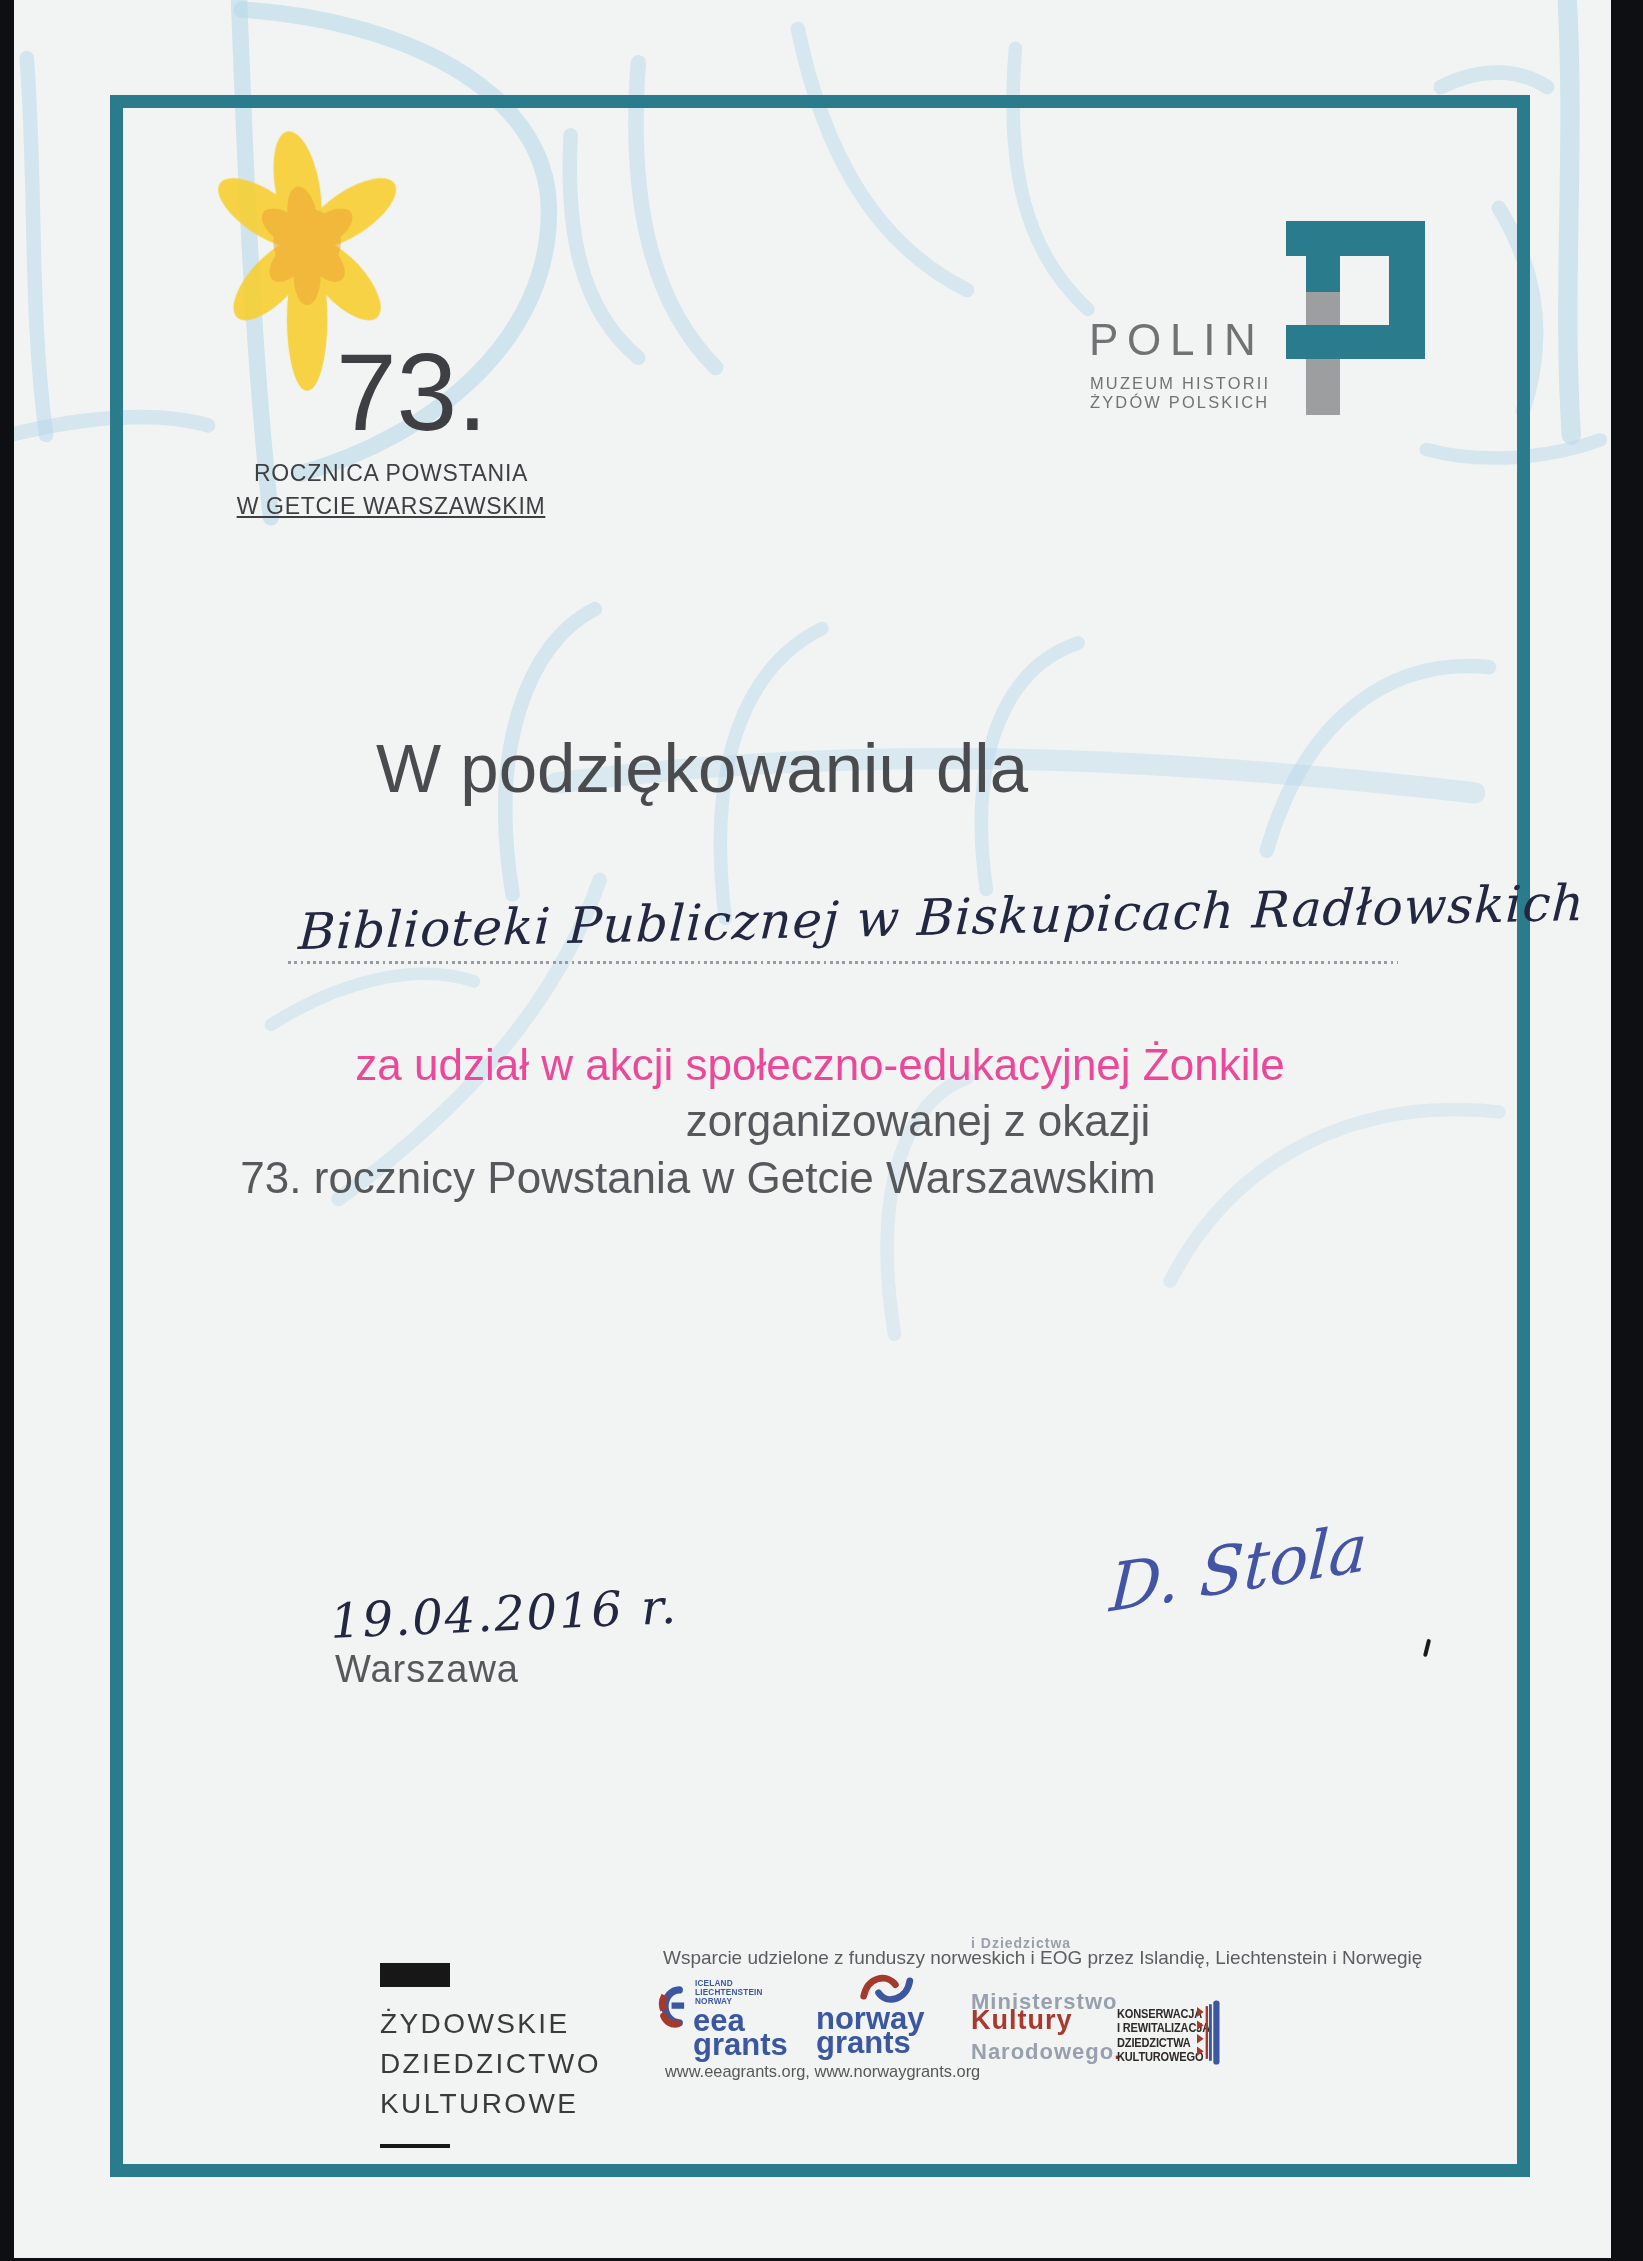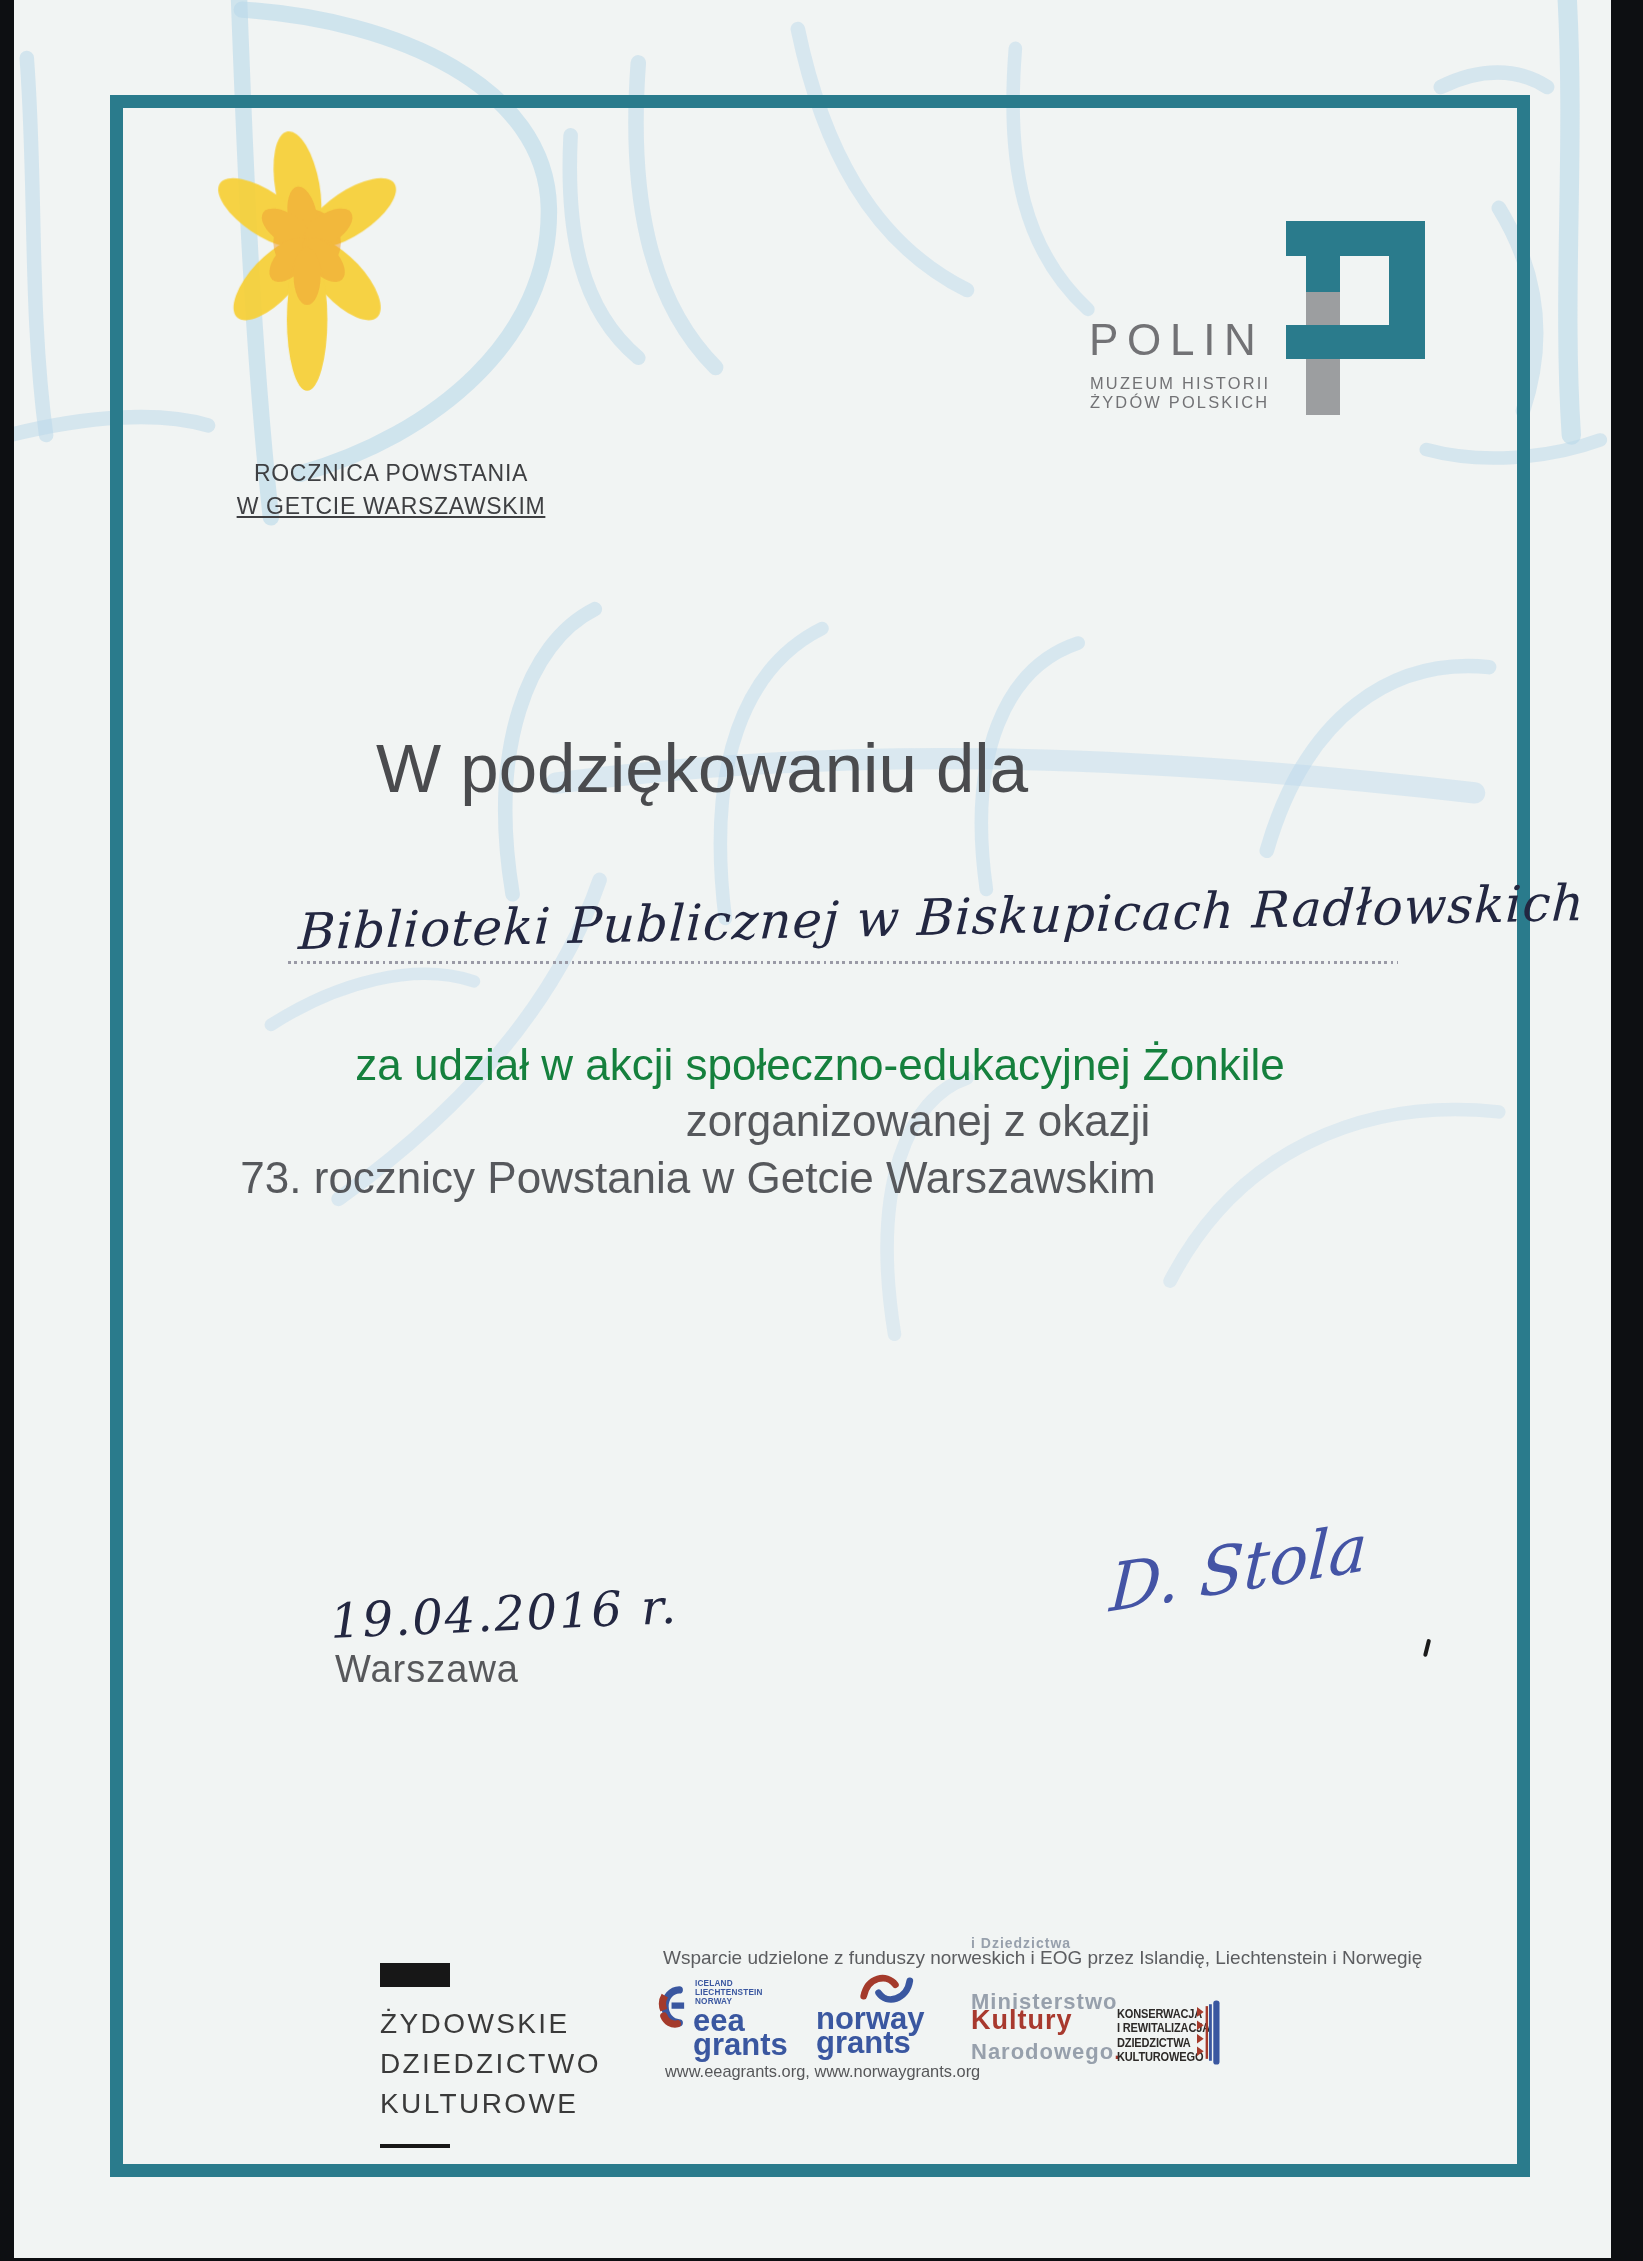--- a/index.html
+++ b/index.html
@@ -63,20 +63,21 @@
       <circle cx="195" cy="230" r="70"></circle>
       <ellipse cx="195" cy="175" rx="30" ry="62" transform="rotate(-10 195 230)"></ellipse>
       <ellipse cx="195" cy="178" rx="30" ry="58" transform="rotate(-56 195 230)"></ellipse>
       <ellipse cx="195" cy="178" rx="30" ry="58" transform="rotate(56 195 230)"></ellipse>
       <ellipse cx="195" cy="180" rx="30" ry="56" transform="rotate(-137 195 230)"></ellipse>
       <ellipse cx="195" cy="180" rx="30" ry="56" transform="rotate(137 195 230)"></ellipse>
       <ellipse cx="195" cy="300" rx="28" ry="60"></ellipse>
     </g>
   </svg>
 
+  <div class="abs print" style="left:336px;top:338px;font-size:109px;font-weight:400;line-height:1;">73.</div>
   <div class="abs center" style="left:222px;top:449px;width:338px;margin-top:8px;">
     <div class="print" style="font-size:23px;letter-spacing:0.7px;line-height:33px;">ROCZNICA POWSTANIA</div>
     <div class="print" style="font-size:23px;letter-spacing:0.7px;line-height:33px;text-decoration:underline;">W GETCIE WARSZAWSKIM</div>
   </div>
 
   <div class="abs" style="left:1089px;top:318px;font-size:44px;font-weight:300;letter-spacing:8.7px;color:#727275;line-height:1;">POLIN</div>
   <div class="abs" style="left:1090px;top:375px;font-size:16.4px;letter-spacing:2.2px;color:#727275;line-height:1;">MUZEUM HISTORII</div>
   <div class="abs" style="left:1090px;top:394px;font-size:16.4px;letter-spacing:2.2px;color:#727275;line-height:1;">ŻYDÓW POLSKICH</div>
 
   <div class="abs" style="left:0;top:0;">
@@ -88,21 +89,21 @@
     <div class="abs" style="left:1306px;top:359px;width:34px;height:56px;background:#9c9ea0;"></div>
   </div>
 
   <div class="abs center" style="left:110px;top:731px;width:1184px;font-size:69px;font-weight:300;color:#4a4b4e;line-height:1.1;">W podziękowaniu dla</div>
 
   <div class="abs hand" style="left:300px;top:903px;font-size:50px;letter-spacing:1px;
               transform:rotate(-1.3deg) skewX(-4deg);transform-origin:left top;">Biblioteki Publicznej w Biskupicach Radłowskich</div>
   <div class="abs" style="left:288px;top:961px;width:1110px;height:2.9px;
               background:repeating-linear-gradient(90deg,#9a9aa6 0 2.9px,transparent 2.9px 6.3px);"></div>
 
-  <div class="abs center" style="left:110px;top:1043px;width:1420px;font-size:44px;font-weight:300;color:#15803d;line-height:1;">za udział w akcji społeczno-edukacyjnej Żonkile</div>
+  <div class="abs center" style="left:110px;top:1043px;width:1420px;font-size:44px;font-weight:300;color:#ec4899;line-height:1;">za udział w akcji społeczno-edukacyjnej Żonkile</div>
   <div class="abs center" style="left:110px;top:1099px;width:1616px;font-size:44px;font-weight:300;color:#56585c;line-height:1;">zorganizowanej z okazji</div>
   <div class="abs center" style="left:110px;top:1156px;width:1176px;font-size:44px;font-weight:300;color:#56585c;line-height:1;">73. rocznicy Powstania w Getcie Warszawskim</div>
 
   <div class="abs hand" style="left:329px;top:1593px;font-size:48px;letter-spacing:1.9px;
               transform:rotate(-2.5deg);transform-origin:left top;">19.04.2016 r.</div>
   <div class="abs" style="left:335px;top:1650px;font-size:38px;font-weight:300;letter-spacing:1px;color:#57585b;line-height:1;">Warszawa</div>
 
   <div class="abs hand" style="left:1112px;top:1550px;font-size:65px;color:#4454a5;
               transform:rotate(-9deg) skewX(-12deg);transform-origin:left top;">D. Stola</div>
   <div class="abs" style="left:1425px;top:1639px;width:4.4px;height:18.4px;background:#1b1b1b;

